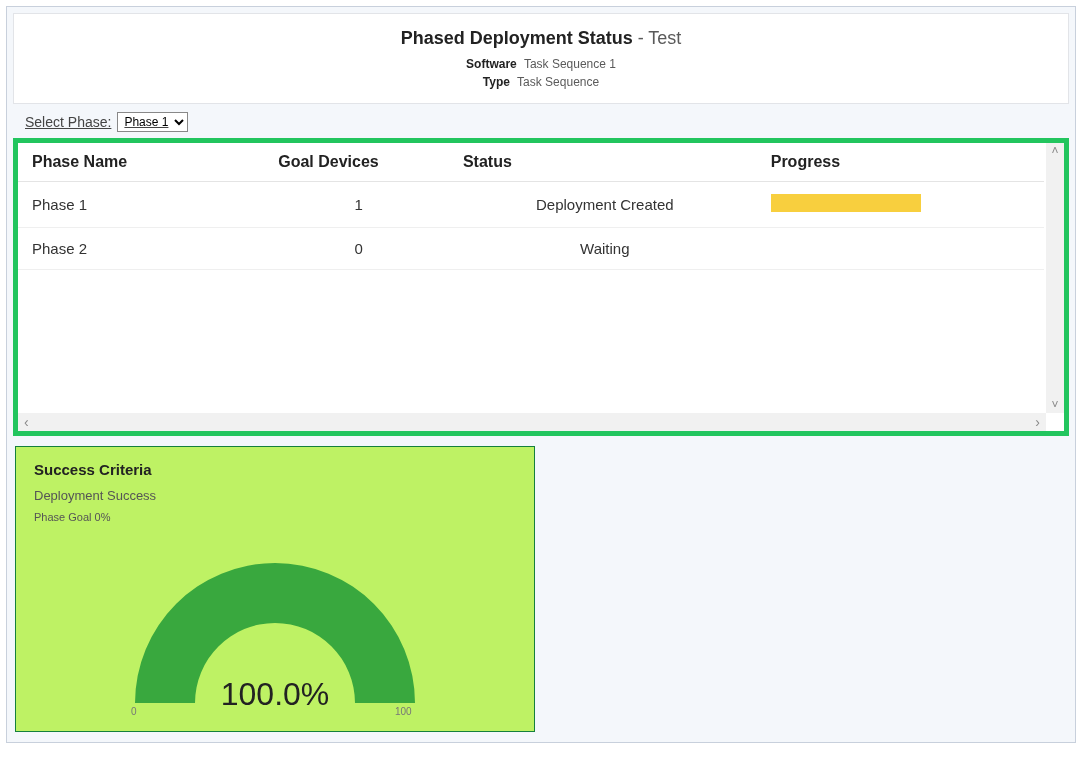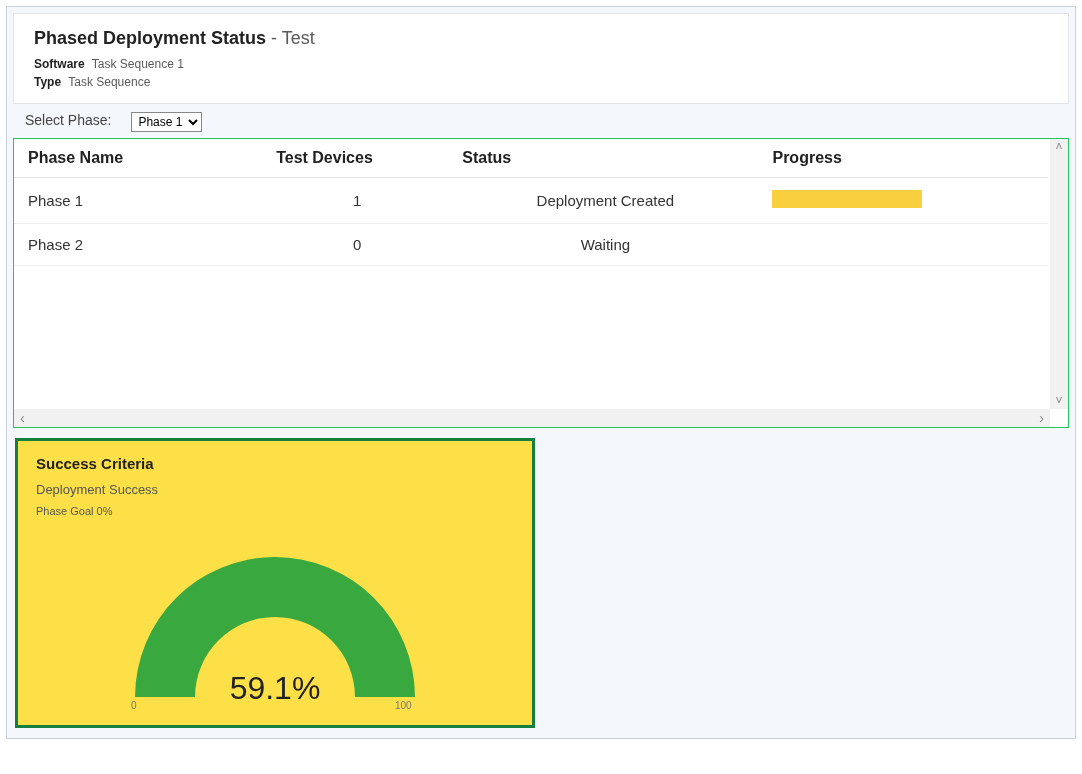--- a/index.html
+++ b/index.html
@@ -13,49 +13,52 @@
   }
   .outer-frame {
     border: 1px solid #c8d0dc;
     background: #f4f7fb;
     padding: 6px 6px 10px 6px;
   }
   .header-panel {
     background: #fff;
     border: 1px solid #e2e4e8;
     padding: 14px 20px 10px 20px;
+    text-align: center;
   }
   .title-line {
     font-size: 18px;
     margin-bottom: 8px;
   }
   .title-line .bold { font-weight: 700; }
   .title-line .suffix { color: #5a5a5a; font-weight: 400; }
   .meta-line { font-size: 12px; margin: 4px 0; }
   .meta-line .label { font-weight: 700; margin-right: 4px; }
   .meta-line .value { color: #5a5a5a; }
 
   .select-phase-row {
     padding: 8px 12px 6px 12px;
     font-size: 14px;
     color: #444;
     display: flex;
-    gap: 20px;
+    align-items: center;
+    gap: 6px;
+    text-decoration: underline;
   }
   .phase-select {
     font-size: 12px;
     border: 1px solid #888;
     background: #fff;
     padding: 1px 2px;
     height: 20px;
   }
 
   .table-panel {
     background: #fff;
-    border: 1px solid #22c55e;
+    border: 5px solid #22c55e;
     position: relative;
   }
   .table-scroll-area {
     height: 270px;
     overflow: hidden;
     position: relative;
   }
   table.phases {
     width: calc(100% - 20px);
     border-collapse: collapse;
@@ -108,22 +111,22 @@
     align-items: center;
     padding: 0 6px;
     color: #8a8a8a;
     font-size: 14px;
     margin-right: 18px;
   }
   .scroll-arrow { line-height: 1; user-select: none; }
 
   .criteria-panel {
     width: 520px;
-    background: #fde047;
-    border: 3px solid #15803d;
+    background: #bef264;
+    border: 1px solid #15803d;
     margin-top: 10px;
     margin-left: 2px;
     padding: 14px 18px 8px 18px;
   }
   .criteria-panel h3 {
     margin: 0 0 10px 0;
     font-size: 15px;
     font-weight: 700;
   }
   .criteria-sub { font-size: 13px; color: #555; margin-bottom: 8px; }
@@ -176,21 +179,21 @@
     <span>Select Phase:</span>
     <select class="phase-select"><option>Phase 1</option><option>Phase 2</option></select>
   </div>
 
   <div class="table-panel">
     <div class="table-scroll-area">
       <table class="phases">
         <thead>
           <tr>
             <th class="col-name">Phase Name</th>
-            <th class="col-dev">Test Devices</th>
+            <th class="col-dev">Goal Devices</th>
             <th class="col-status">Status</th>
             <th class="col-prog">Progress</th>
           </tr>
         </thead>
         <tbody>
             <tr>
               <td>Phase 1</td>
               <td class="c-dev">1</td>
               <td class="c-status">Deployment Created</td>
               <td><span class="progress-bar"></span></td>
@@ -215,19 +218,19 @@
   </div>
 
   <div class="criteria-panel">
     <h3>Success Criteria</h3>
     <div class="criteria-sub">Deployment Success</div>
     <div class="criteria-goal">Phase Goal 0%</div>
     <div class="gauge-wrap">
       <svg class="gauge-svg" width="360" height="190" viewBox="0 0 360 190">
         <path d="M 40 180 A 140 140 0 0 1 320 180 L 260 180 A 80 80 0 0 0 100 180 Z" fill="#39a83e"></path>
       </svg>
-      <div class="gauge-label">59.1%</div>
+      <div class="gauge-label">100.0%</div>
       <div class="gauge-tick-l">0</div>
       <div class="gauge-tick-r">100</div>
     </div>
   </div>
 
 </div>
 
 </body></html>

